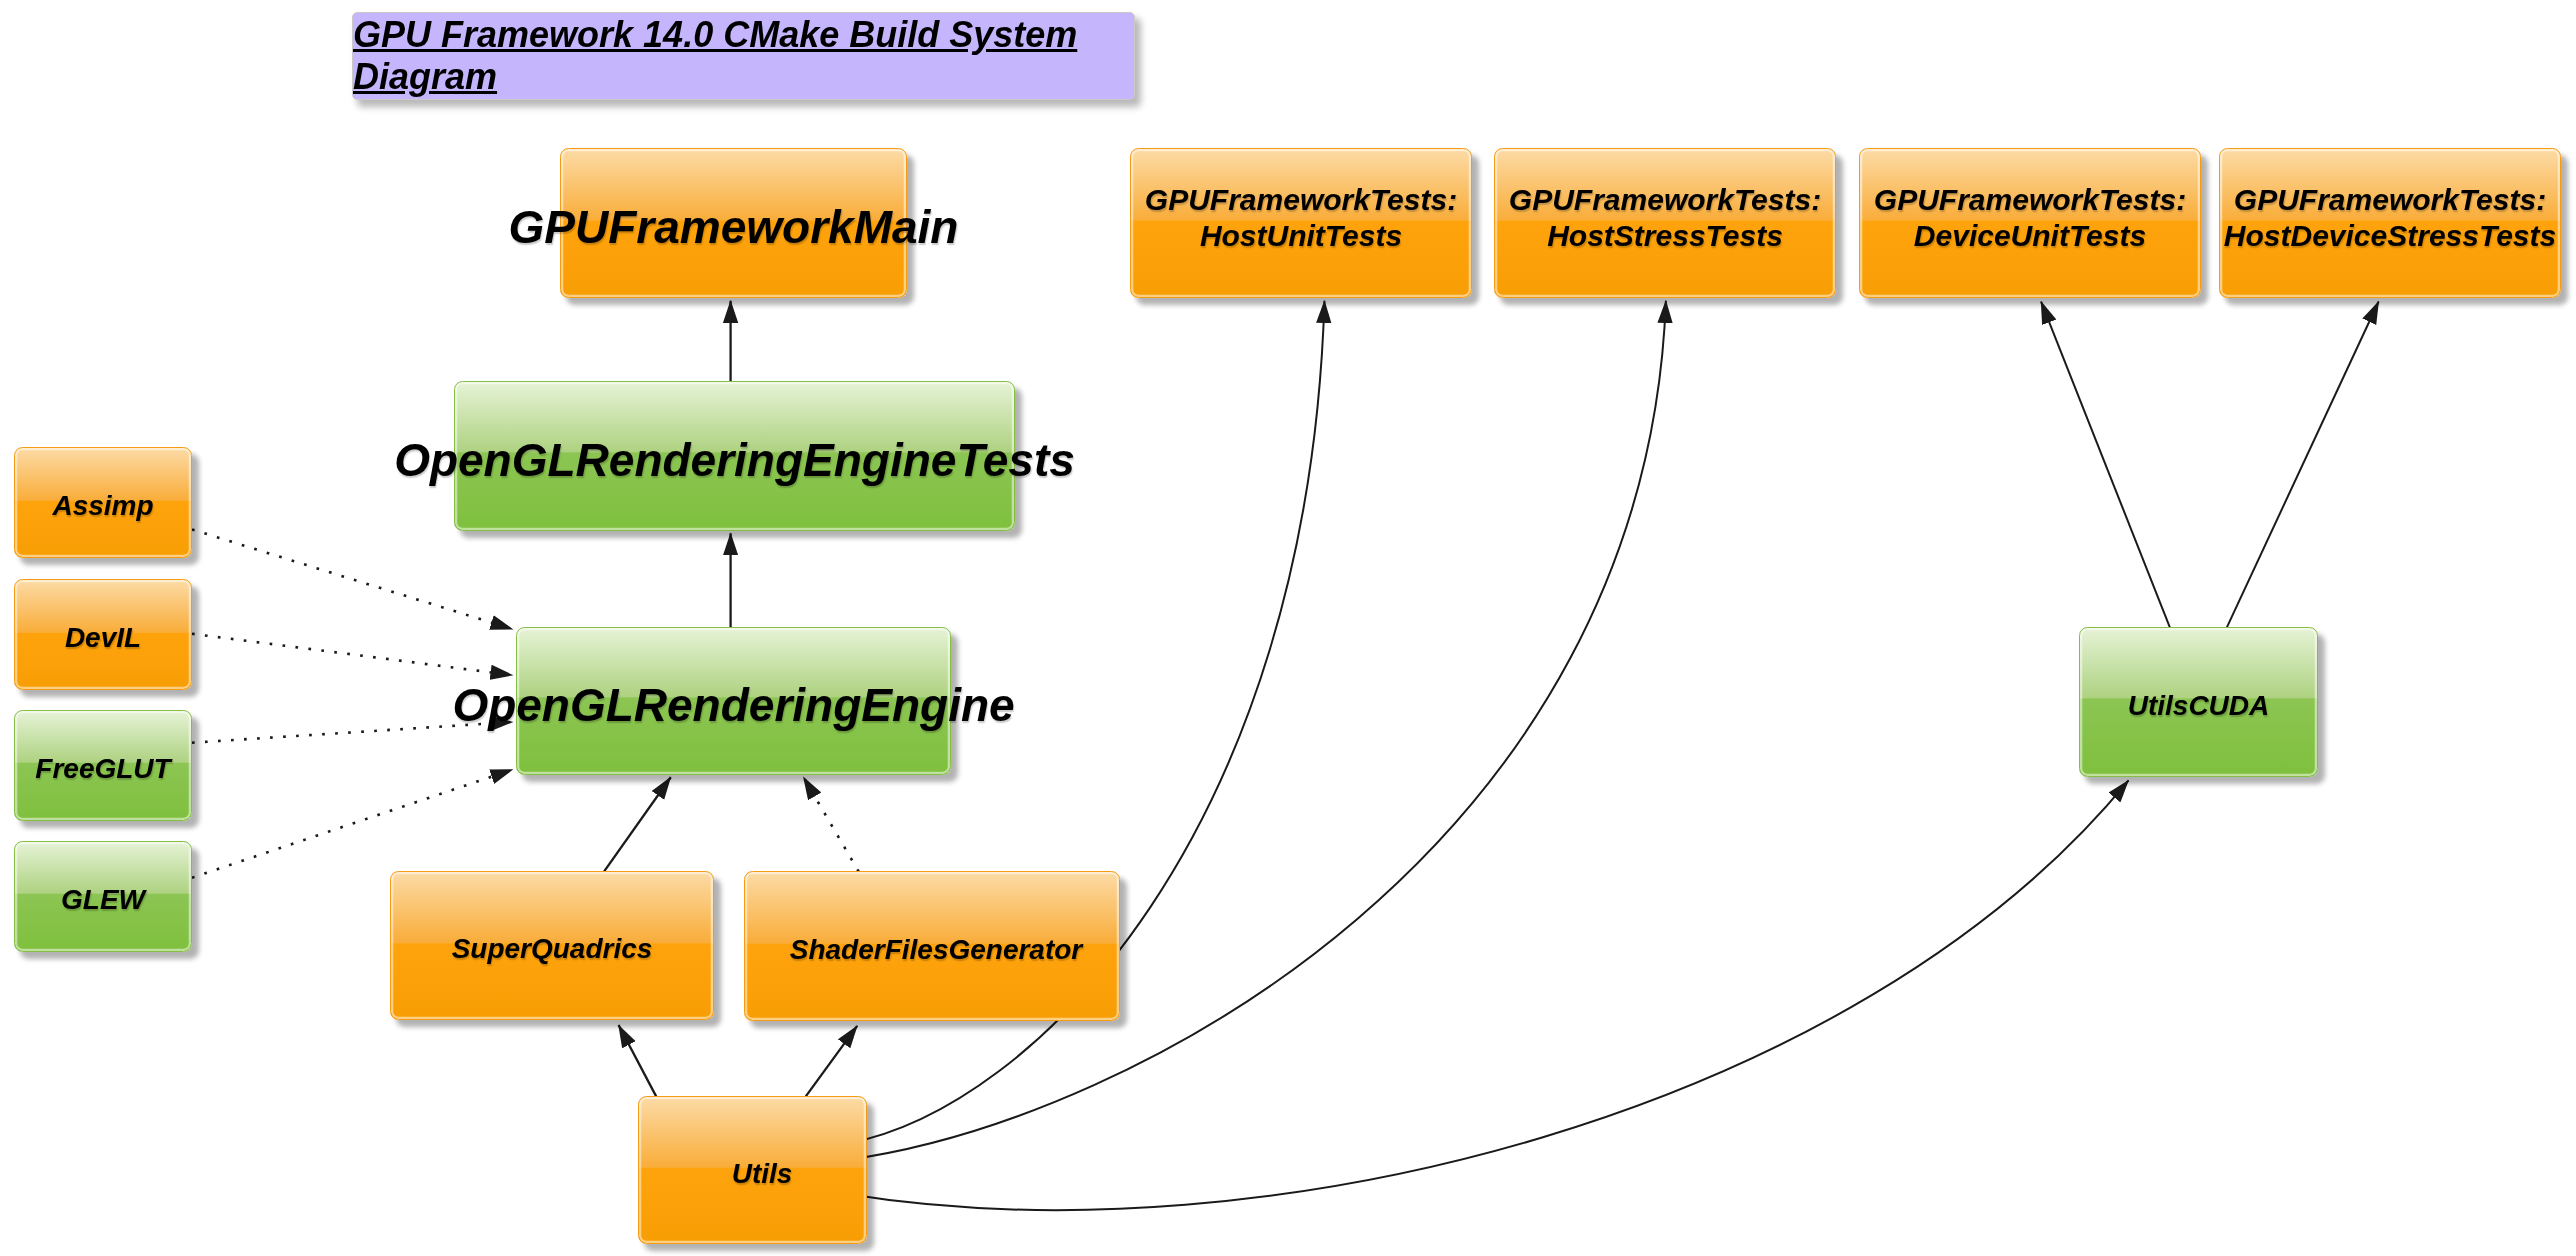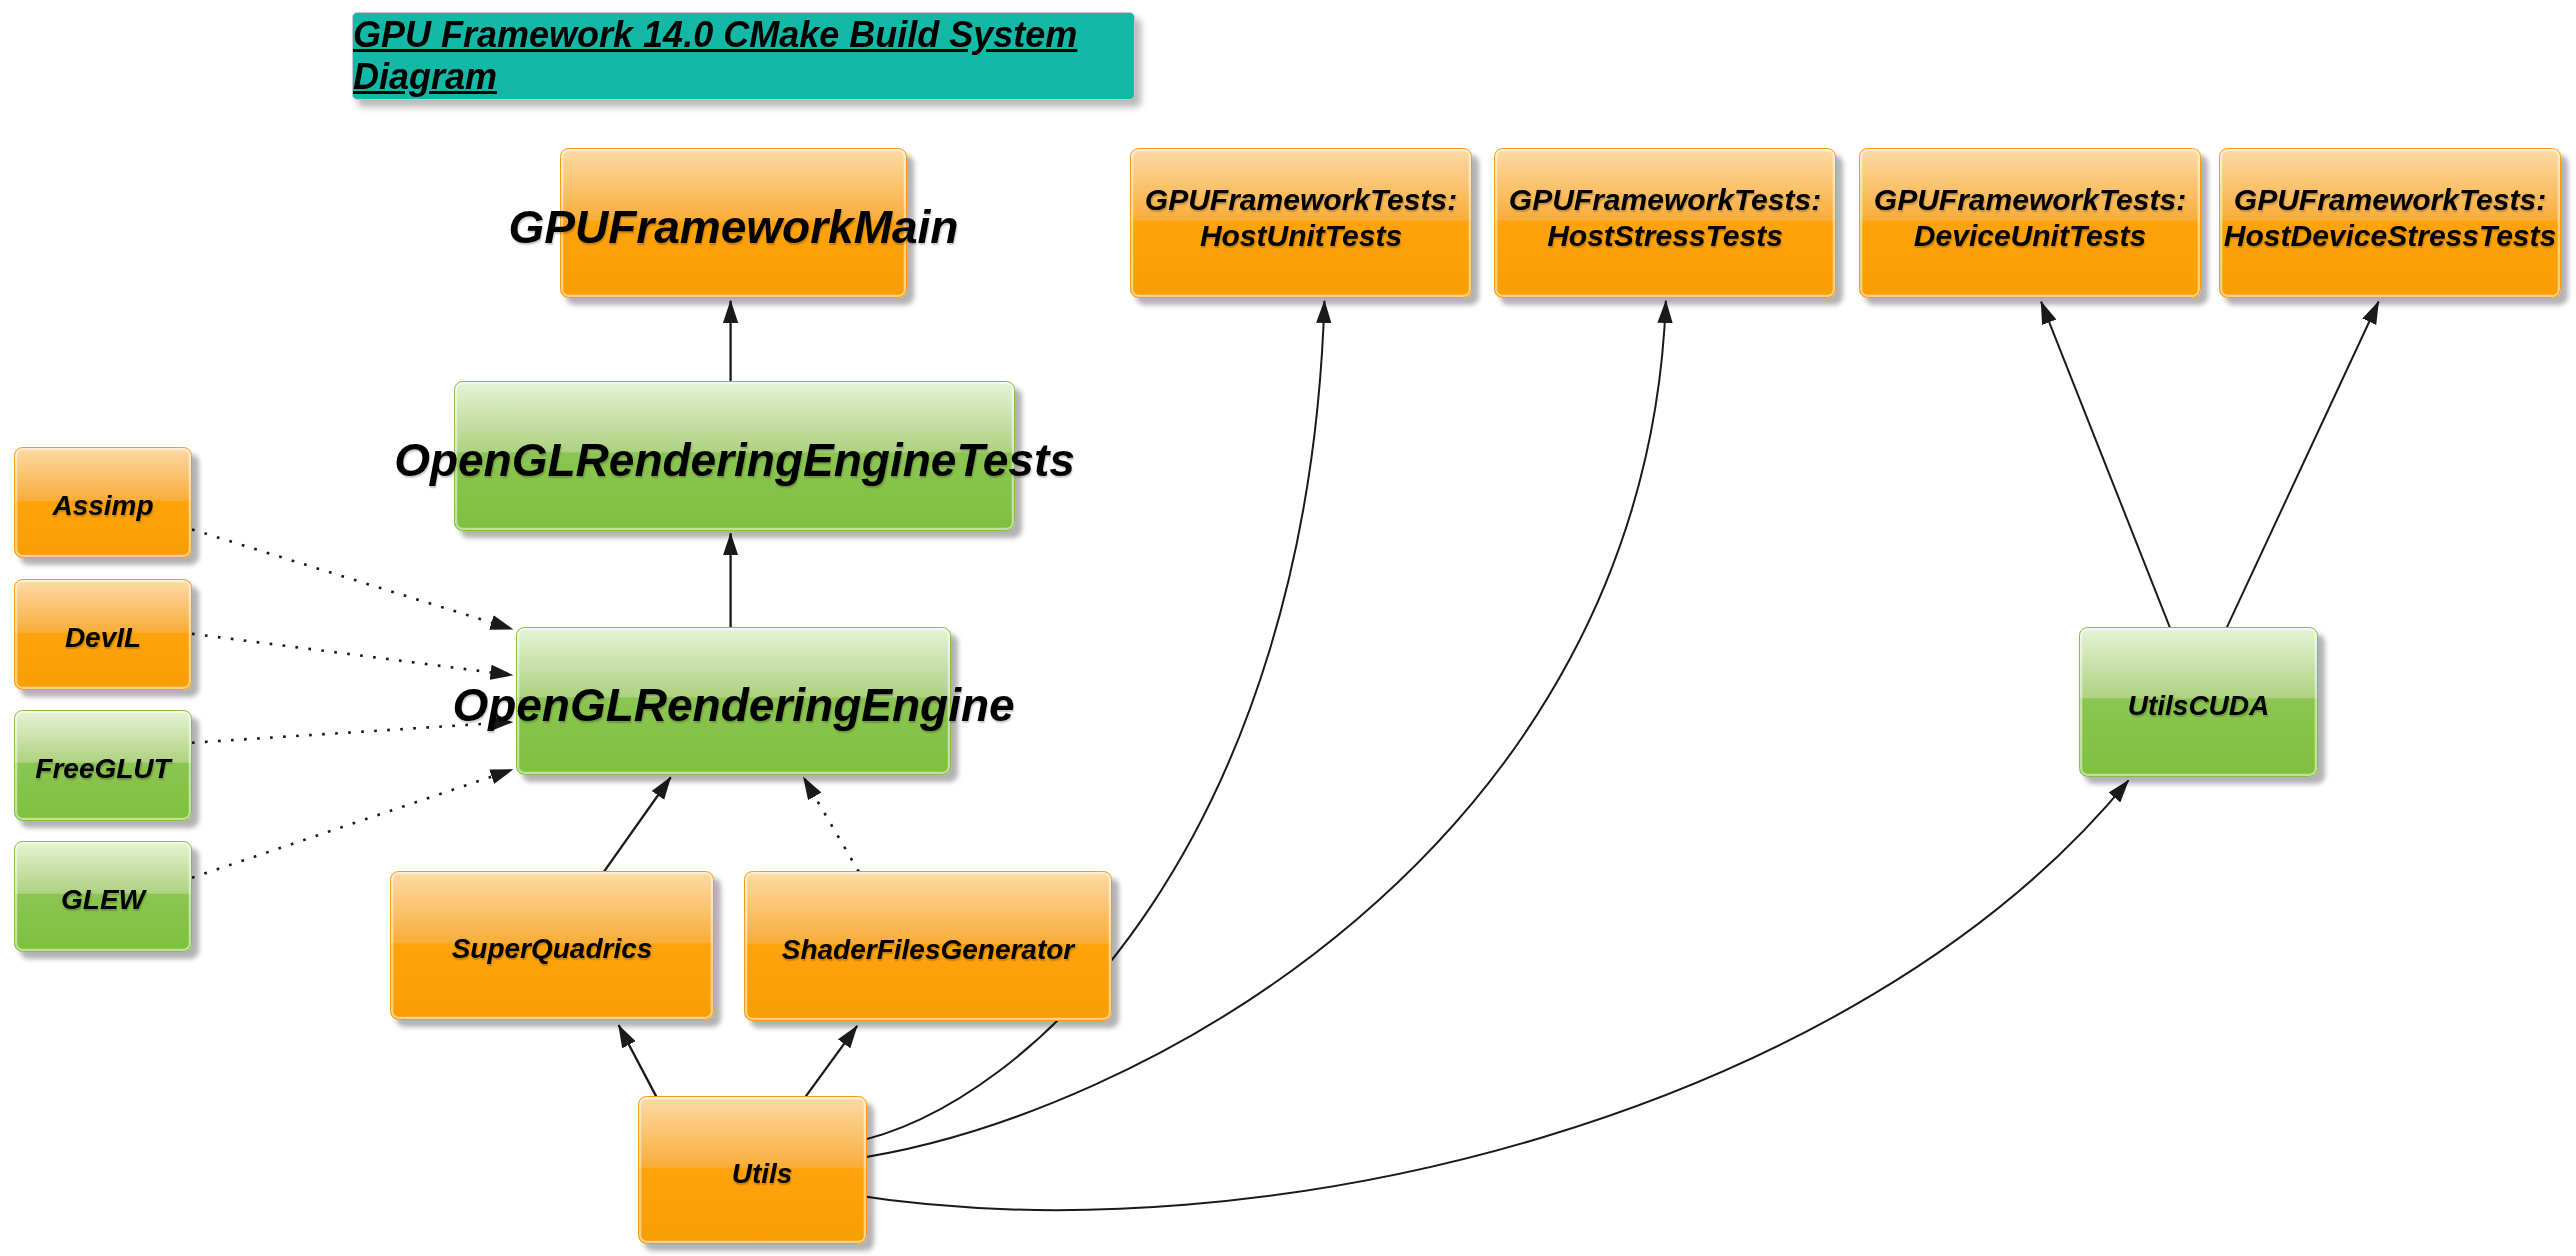--- a/index.html
+++ b/index.html
@@ -14,21 +14,21 @@
           box-shadow:inset 0 0 0 2.3px rgba(255,255,255,0.5), 6.1px 7px 5.4px rgba(0,0,0,0.30);}
   .green{background:linear-gradient(180deg,#e6f3d6 0%,#aed281 47%,#8cc553 48%,#7fc03d 100%);
          border:1.5px solid #84bf44;
          box-shadow:inset 0 0 0 2.3px rgba(255,255,255,0.5), 6.1px 7px 5.4px rgba(0,0,0,0.30);}
   .single .lbl{margin-top:7.7px;}
   .fs44{font-size:46px;}
   .fs42{font-size:28px;}
   .two-line{font-size:30px;line-height:36px;}
   .two-line .lbl{margin-top:-10.7px;}
   #title-box{position:absolute;z-index:2;left:352px;top:12.3px;width:781px;height:86px;
-             background:#14b8a6;border:1.5px solid #c9c9c9;border-radius:5.4px;
+             background:#c4b5fd;border:1.5px solid #c9c9c9;border-radius:5.4px;
              box-shadow:5.4px 6.1px 7px rgba(0,0,0,0.28);
              display:flex;align-items:center;justify-content:center;
              font-size:36px;font-weight:bold;font-style:italic;text-decoration:underline;color:#000;}
 </style>
 </head>
 <body>
 
 <div id="canvas">
 
   <svg id="edge-layer" width="2576" height="1256" viewBox="0 0 3357 1637">
@@ -120,21 +120,21 @@
   </div>
 
   <div class="node green single fs42" style="left:14px;top:841px;width:176px;height:109px;">
     <span class="lbl">GLEW</span>
   </div>
 
   <div class="node orange single fs42" style="left:390px;top:871px;width:322px;height:147px;">
     <span class="lbl">SuperQuadrics</span>
   </div>
 
-  <div class="node orange single fs42" style="left:744px;top:871px;width:366px;height:148px;">
+  <div class="node orange single fs42" style="left:744px;top:871px;width:366px;height:148px;padding-left:8px;">
     <span class="lbl">ShaderFilesGenerator</span>
   </div>
 
   <div class="node orange single fs42" style="left:638px;top:1096px;width:208px;height:146px;padding-left:19px;">
     <span class="lbl">Utils</span>
   </div>
 
   <div class="node green single fs42" style="left:2079px;top:627px;width:237px;height:148px;align-items:center;">
     <span class="lbl">UtilsCUDA</span>
   </div>

